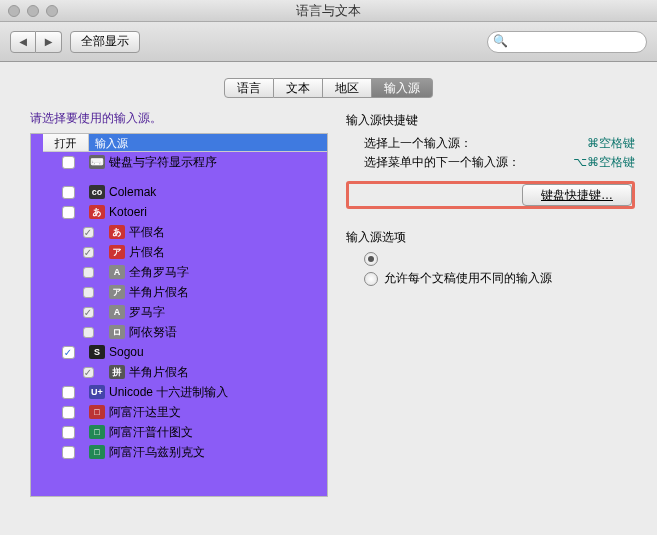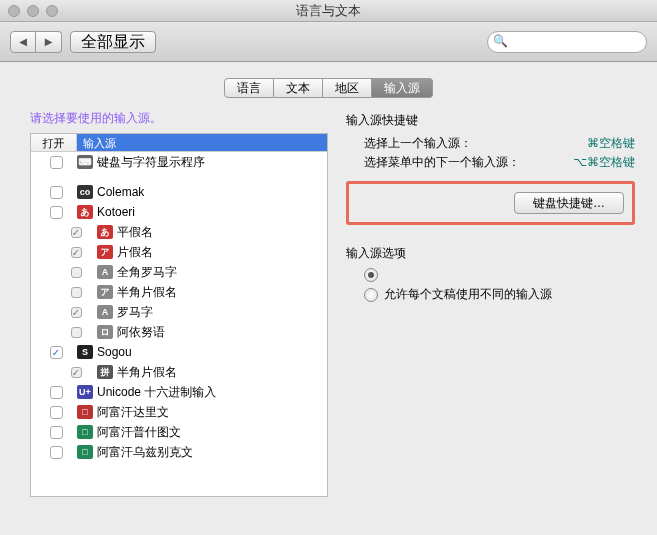--- a/index.html
+++ b/index.html
@@ -10,63 +10,63 @@
 .traffic { display: flex; gap: 7px; margin-left: 8px; }
 .traffic span { width: 12px; height: 12px; border-radius: 50%; background: #b7b7b7; border: 1px solid #999; }
 .title-text { position: absolute; left: 0; right: 0; text-align: center; font-size: 13px; color: #333; }
 
 
 .toolbar { height: 40px; background: linear-gradient(#e6e6e6, #cfcfcf); border-bottom: 1px solid #999; display: flex; align-items: center; padding: 0 10px; gap: 8px; }
 .navseg { display: flex; }
 .navseg button { width: 26px; height: 22px; background: linear-gradient(#fdfdfd,#dedede); border: 1px solid #999; color: #555; font-size: 10px; }
 .navseg button:first-child { border-radius: 4px 0 0 4px; }
 .navseg button:last-child { border-radius: 0 4px 4px 0; border-left: none; }
-.showall { height: 22px; padding: 0 10px; background: linear-gradient(#fdfdfd,#dedede); border: 1px solid #999; border-radius: 4px; font-size: 16px; }
+.showall { height: 22px; padding: 0 10px; background: linear-gradient(#fdfdfd,#dedede); border: 1px solid #999; border-radius: 4px; font-size: 12px; }
 .spacer { flex: 1; }
 .search-wrap { position: relative; }
 .search-wrap input { width: 160px; height: 22px; border-radius: 11px; border: 1px solid #aaa; padding: 0 8px 0 24px; background: #fff; font-size: 12px; outline: none; }
 .search-wrap .mag { position: absolute; left: 6px; top: 3px; color: #888; font-size: 12px; }
 
 
 .tabrow { display: flex; justify-content: center; padding: 16px 0 12px; }
 .seg { display: flex; }
 .seg button { height: 20px; padding: 0 12px; background: linear-gradient(#fdfdfd,#e2e2e2); border: 1px solid #999; font-size: 12px; }
 .seg button:first-child { border-radius: 4px 0 0 4px; }
 .seg button:last-child { border-radius: 0 4px 4px 0; }
 .seg button + button { border-left: none; }
 .seg button.active { background: linear-gradient(#9a9a9a,#7f7f7f); color: #fff; }
 
 
 .content { display: flex; padding: 0 22px 0 30px; gap: 18px; }
 .leftcol { width: 298px; }
 .rightcol { flex: 1; padding-top: 2px; }
-.prompt { font-size: 12px; margin-bottom: 6px; color: #8b5cf6; }
-
-
-.listbox { border: 1px solid #bbb; height: 364px; background: #ffffff; overflow: hidden; }
+.prompt { font-size: 12px; margin-bottom: 6px; color: #4c1d95; }
+
+
+.listbox { border: 1px solid #bbb; height: 364px; background: #8b5cf6; overflow: hidden; padding-left: 12px; }
 .listhead { display: flex; background: linear-gradient(#fafafa,#ececec); border-bottom: 1px solid #ccc; height: 18px; }
 .listhead .col1 { width: 46px; text-align: center; font-size: 11px; line-height: 18px; border-right: 1px solid #ccc; }
 .listhead .col2 { flex: 1; background: #3f7ae0; color: #fff; font-size: 11px; padding-left: 6px; line-height: 18px; }
 .rows { height: 380px; overflow-y: auto; }
 .row { display: flex; align-items: center; height: 20px; padding: 0 4px; }
 .row .ck { width: 42px; display: flex; justify-content: center; }
 .row .cb { width: 13px; height: 13px; border: 1px solid #aaa; border-radius: 3px; background: #fff; display: inline-flex; align-items: center; justify-content: center; font-size: 10px; color: #444; }
 .row .cb.checked::after { content: "✓"; }
 .row .sub { margin-left: 20px; }
 .row .sub .cb { width: 11px; height: 11px; background: #eee; color: #777; }
 .row .ic { width: 16px; height: 14px; margin-right: 4px; display: inline-flex; align-items: center; justify-content: center; font-size: 9px; font-weight: bold; color: #fff; border-radius: 2px; }
 .row .txt { font-size: 12px; }
 .sep { height: 10px; }
 
 
 .section-title { font-size: 12px; margin-bottom: 6px; }
 .kvrow { display: flex; font-size: 12px; padding-left: 18px; margin-bottom: 2px; }
 .kvrow .k { flex: 1; }
 .kvrow .v { width: 80px; text-align: right; color: #0f766e; }
-.btnwrap { margin: 10px 0 20px; padding: 8px; display: flex; justify-content: flex-end; }
+.btnwrap { margin: 10px 0 20px; padding: 0; display: flex; justify-content: flex-end; text-decoration: underline; }
 .btnwrap.highlight { border: 3px solid #e86a5a; border-radius: 3px; }
 .pushbtn { height: 22px; padding: 0 18px; background: linear-gradient(#fdfdfd,#e2e2e2); border: 1px solid #999; border-radius: 4px; font-size: 12px; }
 .radio-row { display: flex; align-items: center; gap: 6px; padding-left: 18px; margin-bottom: 4px; font-size: 12px; }
 .radio { width: 14px; height: 14px; border: 1px solid #888; border-radius: 50%; background: radial-gradient(#fff,#ddd); display: inline-flex; align-items: center; justify-content: center; }
 .radio.sel::after { content: ""; width: 6px; height: 6px; border-radius: 50%; background: #555; }
 </style>
 </head>
 <body>
 
 <div class="titlebar">

